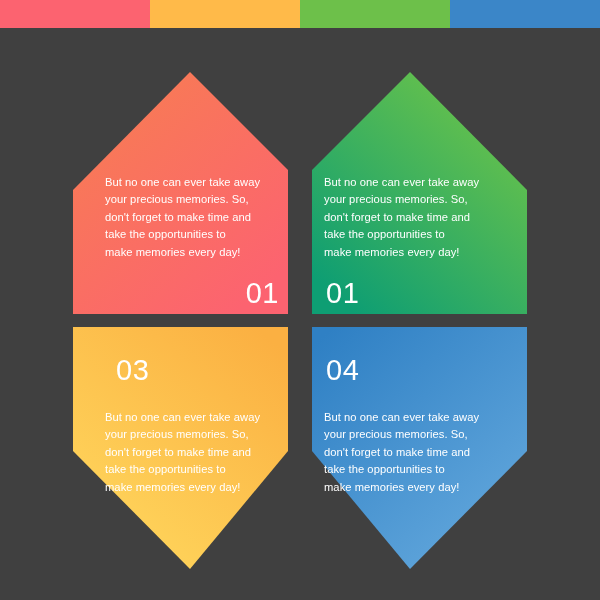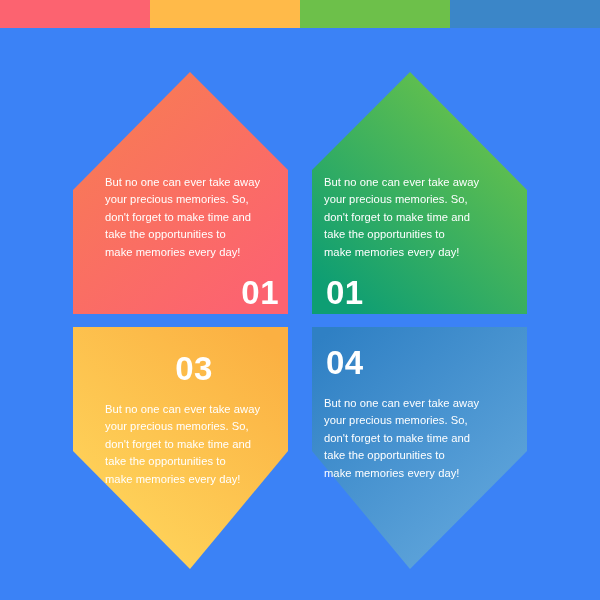--- a/index.html
+++ b/index.html
@@ -56,25 +56,25 @@
   .body-text {
     color: #ffffff;
     font-size: 11.2px;
     line-height: 17.4px;
     letter-spacing: 0.05px;
     white-space: pre-line;
     margin: 0;
   }
   .num {
     color: #ffffff;
-    font-size: 33px;
+    font-size: 29px;
     line-height: 36px;
-    font-weight: bold;
+    font-weight: normal;
     letter-spacing: 0.5px;
-    margin: 4px;
+    margin: 11px;
   }
 
   
   #panel-01 {
     left: 73px;
     top: 72px;
     width: 215px;
     height: 242px;
   }
   #panel-01 .panel-content {
@@ -103,23 +103,23 @@
 
   
   #panel-03 {
     left: 73px;
     top: 327px;
     width: 215px;
     height: 242px;
   }
   #panel-03 .panel-content {
     left: 32px;
-    top: 20px;
+    top: 14px;
     width: 178px;
-    align-items: center;
+    align-items: flex-start;
   }
   #panel-03 .body-text { align-self: flex-start; margin-top: 10px; }
   #panel-03 .num { margin-right: 4px; }
 
   
   #panel-04 {
     left: 312px;
     top: 327px;
     width: 215px;
     height: 242px;
@@ -129,21 +129,21 @@
     top: 14px;
     width: 180px;
     align-items: flex-start;
   }
   #panel-04 .body-text { margin-top: 10px; }
   #panel-04 .num { margin-left: 2px; text-align: center; }
 </style>
 </head>
 <body style="background: rgb(240, 240, 240);">
 
-<div class="canvas" style="background: #3b82f6;">
+<div class="canvas" style="background: #404040;">
 
   <div class="topbar">
     <div class="topbar-seg" style="background: rgb(252, 99, 112);"></div>
     <div class="topbar-seg" style="background: rgb(255, 186, 73);"></div>
     <div class="topbar-seg" style="background: rgb(109, 192, 74);"></div>
     <div class="topbar-seg" style="background: rgb(59, 134, 200);"></div>
   </div>
 
   <div class="panel" id="panel-01">
     <svg class="panel-shape" viewBox="0 0 215 242" preserveAspectRatio="none">

